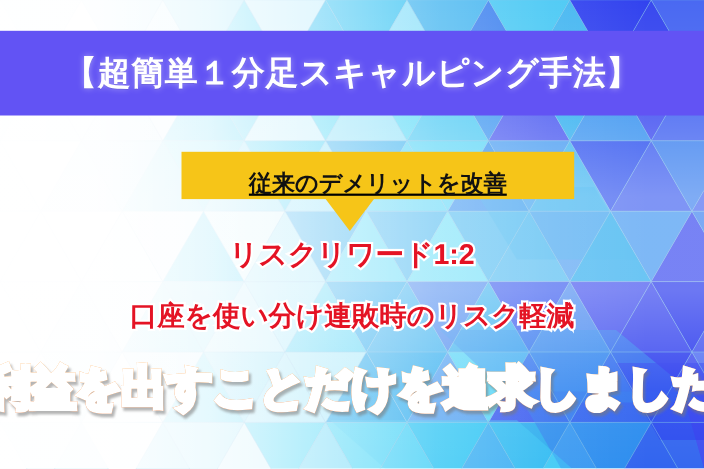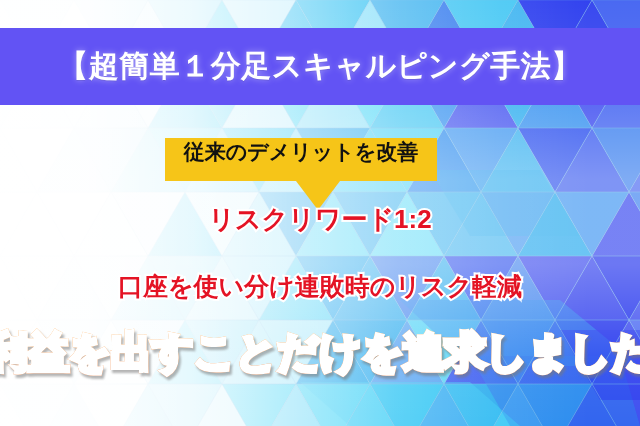--- a/index.html
+++ b/index.html
@@ -55,23 +55,23 @@
     font-weight:bold;
     font-size:30px;
     letter-spacing:0.5px;
     white-space:nowrap;
     text-shadow:0 0 6px rgba(255,255,255,.45), 0 1px 0 rgba(0,0,0,.10);
     text-align:right;
   }
 
   
   #callout{
-    position:absolute;left:165px;top:138px;width:272px;height:43px;
+    position:absolute;left:165px;top:138px;width:357px;height:43px;
     background:#F6C518;
-    display:flex;align-items:flex-start;justify-content:center;
+    display:flex;align-items:flex-end;justify-content:center;text-decoration:underline;
   }
   #callout-text{
     color:#111111;
     font-weight:bold;
     font-size:21px;
     white-space:nowrap;
     letter-spacing:0px;
   }
   #callout-tail{
     position:absolute;left:296px;top:181px;
@@ -80,21 +80,21 @@
     border-right:22px solid transparent;
     border-top:29px solid #F6C518;
   }
 
   
   .red-row{
     position:absolute;width:640px;
     display:flex;justify-content:center;align-items:baseline;
     white-space:nowrap;
   }
-  #row-1{top:202px;gap:102px;}
+  #row-1{top:214px;gap:102px;}
   #row-2{top:270px;}
 
   .red-text{
     font-weight:bold;
     font-size:26px;
     color:#E41324;
     letter-spacing:0px;
     -webkit-text-stroke:4px #ffffff;
     paint-order:stroke fill;
     text-shadow:

